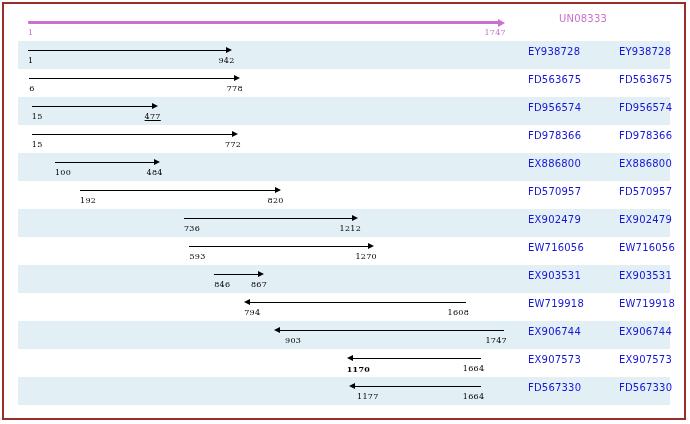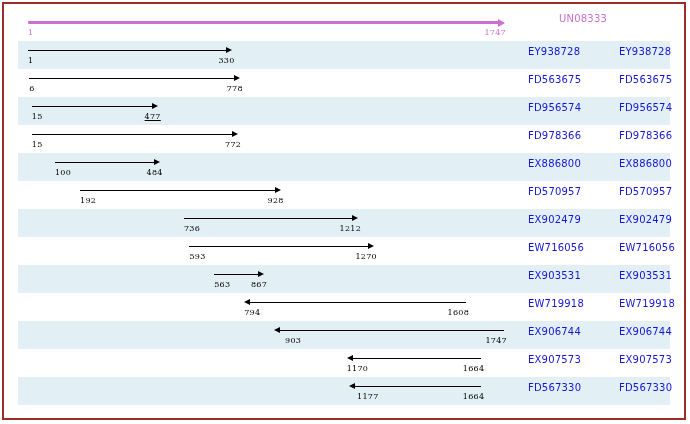--- a/index.html
+++ b/index.html
@@ -41,21 +41,21 @@
       <div class="track query" style="left: 24px; top: 17px; width: 471px;"></div>
       <div class="ahead qr" style="left: 494px; top: 14.5px;"></div>
       <div class="coord q s" style="left: 24px; top: 24px;">1</div>
       <div class="coord q e" style="left: 502px; top: 24px;">1747</div>
       <div class="qlabel" style="left: 524px; top: 9px; margin-left: 31px;">UN08333</div>
       <div class="band" style="top: 37px;"></div>
       <div style="position: absolute; left: 0px; top: 37px; width: 680px; height: 28px;">
         <div class="track" style="top: 9px; left: 24px; width: 198.649px;"></div>
         <div class="ahead r" style="top: 6px; left: 221.649px;"></div>
         <div class="coord s" style="left: 24px; top: 15px;">1</div>
-        <div class="coord e" style="left: 230.649px; top: 15px;">330</div>
+        <div class="coord e" style="left: 230.649px; top: 15px;">942</div>
         <div class="acc" style="left: 524px; top: 5px;">EY938728</div>
         <div class="acc" style="left: 615px; top: 5px;">EY938728</div>
       </div>
       <div style="position: absolute; left: 0px; top: 65px; width: 680px; height: 28px;">
         <div class="track" style="top: 9px; left: 25.3631px; width: 205.465px;"></div>
         <div class="ahead r" style="top: 6px; left: 229.828px;"></div>
         <div class="coord s" style="left: 25.3631px; top: 15px;">6</div>
         <div class="coord e" style="left: 238.828px; top: 15px; text-align: center;">778</div>
         <div class="acc" style="left: 524px; top: 5px;">FD563675</div>
         <div class="acc" style="left: 615px; top: 5px;">FD563675</div>
@@ -83,21 +83,21 @@
         <div class="ahead r" style="top: 6px; left: 149.677px;"></div>
         <div class="coord s" style="left: 50.9897px; top: 15px;">100</div>
         <div class="coord e" style="left: 158.677px; top: 15px;">484</div>
         <div class="acc" style="left: 524px; top: 5px;">EX886800</div>
         <div class="acc" style="left: 615px; top: 5px;">EX886800</div>
       </div>
       <div style="position: absolute; left: 0px; top: 177px; width: 680px; height: 28px;">
         <div class="track" style="top: 9px; left: 76.071px; width: 195.651px;"></div>
         <div class="ahead r" style="top: 6px; left: 270.722px;"></div>
         <div class="coord s" style="left: 76.071px; top: 15px;">192</div>
-        <div class="coord e" style="left: 279.722px; top: 15px;">928</div>
+        <div class="coord e" style="left: 279.722px; top: 15px;">820</div>
         <div class="acc" style="left: 524px; top: 5px;">FD570957</div>
         <div class="acc" style="left: 615px; top: 5px;">FD570957</div>
       </div>
       <div class="band" style="top: 205px;"></div>
       <div style="position: absolute; left: 0px; top: 205px; width: 680px; height: 28px;">
         <div class="track" style="top: 9px; left: 179.94px; width: 169.206px;"></div>
         <div class="ahead r" style="top: 6px; left: 348.147px;"></div>
         <div class="coord s" style="left: 179.94px; top: 15px;">736</div>
         <div class="coord e" style="left: 357.147px; top: 15px;">1212</div>
         <div class="acc" style="left: 524px; top: 5px;">EX902479</div>
@@ -108,21 +108,21 @@
         <div class="ahead r" style="top: 6px; left: 363.959px;"></div>
         <div class="coord s" style="left: 185.393px; top: 15px;">593</div>
         <div class="coord e" style="left: 372.959px; top: 15px;">1270</div>
         <div class="acc" style="left: 524px; top: 5px;">EW716056</div>
         <div class="acc" style="left: 615px; top: 5px;">EW716056</div>
       </div>
       <div class="band" style="top: 261px;"></div>
       <div style="position: absolute; left: 0px; top: 261px; width: 680px; height: 28px;">
         <div class="track" style="top: 9px; left: 210.202px; width: 44.89px;"></div>
         <div class="ahead r" style="top: 6px; left: 254.092px;"></div>
-        <div class="coord s" style="left: 210.202px; top: 15px;">563</div>
+        <div class="coord s" style="left: 210.202px; top: 15px;">846</div>
         <div class="coord e" style="left: 263.092px; top: 15px;">867</div>
         <div class="acc" style="left: 524px; top: 5px;">EX903531</div>
         <div class="acc" style="left: 615px; top: 5px;">EX903531</div>
       </div>
       <div style="position: absolute; left: 0px; top: 289px; width: 680px; height: 28px;">
         <div class="track" style="top: 9px; left: 245.19px; width: 216.915px;"></div>
         <div class="ahead l" style="top: 6px; left: 240.19px;"></div>
         <div class="coord s" style="left: 240.19px; top: 15px;">794</div>
         <div class="coord e" style="left: 465.105px; top: 15px;">1608</div>
         <div class="acc" style="left: 524px; top: 5px;">EW719918</div>
@@ -133,21 +133,21 @@
         <div class="track" style="top: 9px; left: 274.906px; width: 225.094px;"></div>
         <div class="ahead l" style="top: 6px; left: 269.906px;"></div>
         <div class="coord s" style="left: 281px; top: 15px;">903</div>
         <div class="coord e" style="left: 503px; top: 15px;">1747</div>
         <div class="acc" style="left: 524px; top: 5px;">EX906744</div>
         <div class="acc" style="left: 615px; top: 5px;">EX906744</div>
       </div>
       <div style="position: absolute; left: 0px; top: 345px; width: 680px; height: 28px;">
         <div class="track" style="top: 9px; left: 347.696px; width: 129.676px;"></div>
         <div class="ahead l" style="top: 6px; left: 342.696px;"></div>
-        <div class="coord s" style="left: 342.696px; top: 15px;">1170</div>
+        <div class="coord s" style="left: 342.696px; top: 15px; font-weight: bold;">1170</div>
         <div class="coord e" style="left: 480.372px; top: 15px;">1664</div>
         <div class="acc" style="left: 524px; top: 5px;">EX907573</div>
         <div class="acc" style="left: 615px; top: 5px;">EX907573</div>
       </div>
       <div class="band" style="top: 373px;"></div>
       <div style="position: absolute; left: 0px; top: 373px; width: 680px; height: 28px;">
         <div class="track" style="top: 9px; left: 349.605px; width: 127.767px;"></div>
         <div class="ahead l" style="top: 6px; left: 344.605px;"></div>
         <div class="coord s" style="left: 353px; top: 15px;">1177</div>
         <div class="coord e" style="left: 480.372px; top: 15px;">1664</div>

